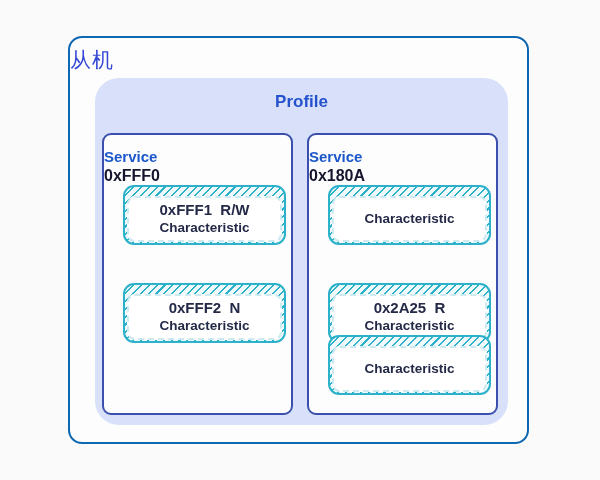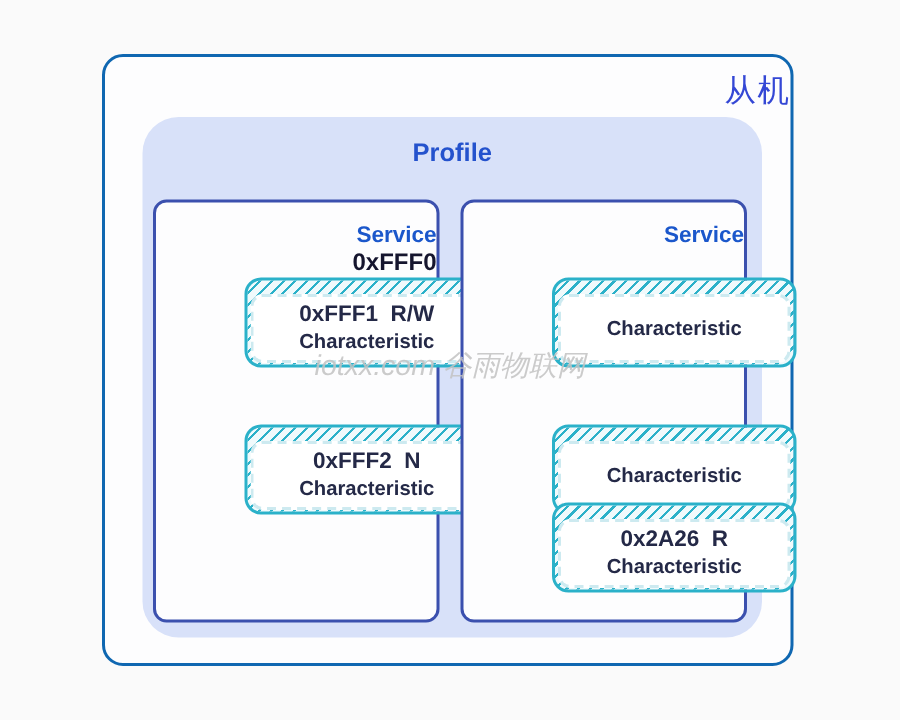--- a/index.html
+++ b/index.html
@@ -26,21 +26,21 @@
     box-sizing: border-box;
     background: var(--box_bg, #fdfdfe);
     border: 2px solid var(--outer_border, #0f67b1);
     border-radius: 14px;
   }
   .device-title {
     position: absolute;
     left: 0;
     top: 8px;
     width: 100%;
-    text-align: right;
+    text-align: left;
     font-size: 21px;
     font-weight: 400;
     color: var(--device_title, #3447d5);
     letter-spacing: 1px;
   }
   
   .profile {
     position: absolute;
     left: 25px;
     top: 40px;
@@ -66,24 +66,23 @@
     width: 191px;
     height: 282px;
     box-sizing: border-box;
     background: var(--box_bg, #fdfdfe);
     border: 2px solid var(--service_border, #3b50ae);
     border-radius: 9px;
   }
   .service.s-left  { left: 7px; }
   .service.s-right { left: 212px; }
   .service-head {
-    text-align: right;
+    text-align: left;
     padding-top: 13px;
     line-height: 1.2;
-    padding-left: 41px;
   }
   .service-title {
     font-size: 15px;
     font-weight: 700;
     color: var(--service_title, #1b57cb);
   }
   .service-uuid {
     font-size: 16px;
     font-weight: 700;
     color: var(--uuid_text, #15152e);
@@ -97,21 +96,20 @@
     box-sizing: border-box;
     border: 2px solid var(--teal, #2bb1c9);
     border-radius: 11px;
     background: repeating-linear-gradient(
       135deg,
       var(--teal, #2bb1c9) 0px,
       var(--teal, #2bb1c9) 1.5px,
       var(--hatch_bg, #f0fafc) 1.5px,
       var(--hatch_bg, #f0fafc) 5.5px
     );
-    margin-left: 40px;
   }
   .char.pos-0 { top: 50px; }
   .char.pos-1 { top: 148px; }
   .char.pos-2 { top: 200px; }
   .char-inner {
     position: absolute;
     left: 2px;
     right: 2px;
     top: 9px;
     bottom: 1px;
@@ -178,37 +176,37 @@
           <div class="char-inner">
             <div class="char-uuid">0xFFF2  N</div>
             <div class="char-label">Characteristic</div>
           </div>
         </div>
       </div>
 
       <div class="service s-right">
         <div class="service-head">
           <div class="service-title">Service</div>
+          <div class="service-uuid">0x180A</div>
         </div>
         <div class="char pos-0">
           <div class="char-inner">
             <div class="char-label">Characteristic</div>
           </div>
         </div>
         <div class="char pos-1">
           <div class="char-inner">
+            <div class="char-uuid">0x2A25  R</div>
             <div class="char-label">Characteristic</div>
           </div>
         </div>
         <div class="char pos-2">
           <div class="char-inner">
-            <div class="char-uuid">0x2A26  R</div>
             <div class="char-label">Characteristic</div>
           </div>
         </div>
       </div>
 
     </div>
   </div>
 
-  <div class="watermark">iotxx.com 谷雨物联网</div>
 
 </div>
 
 </body></html>

